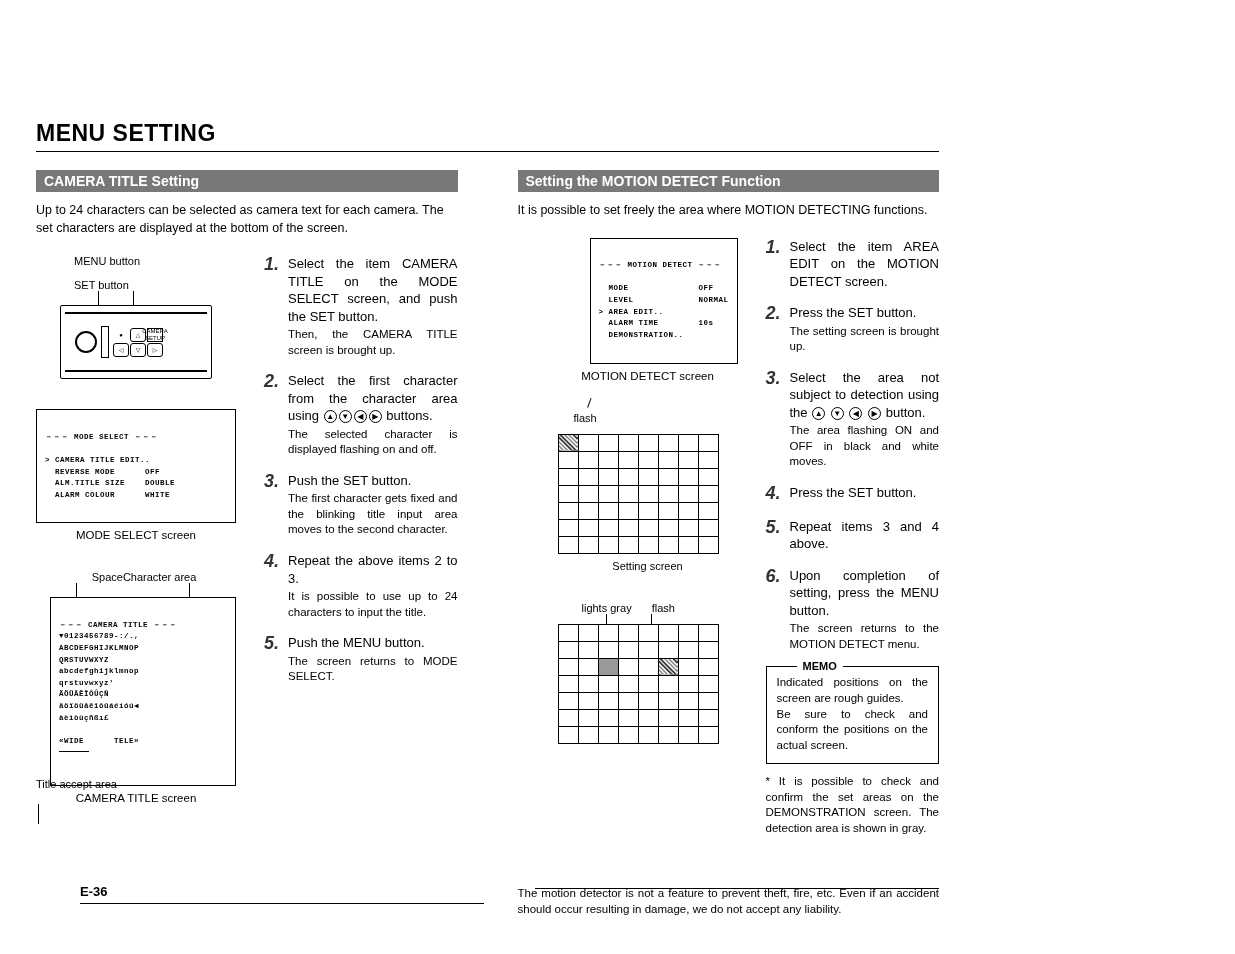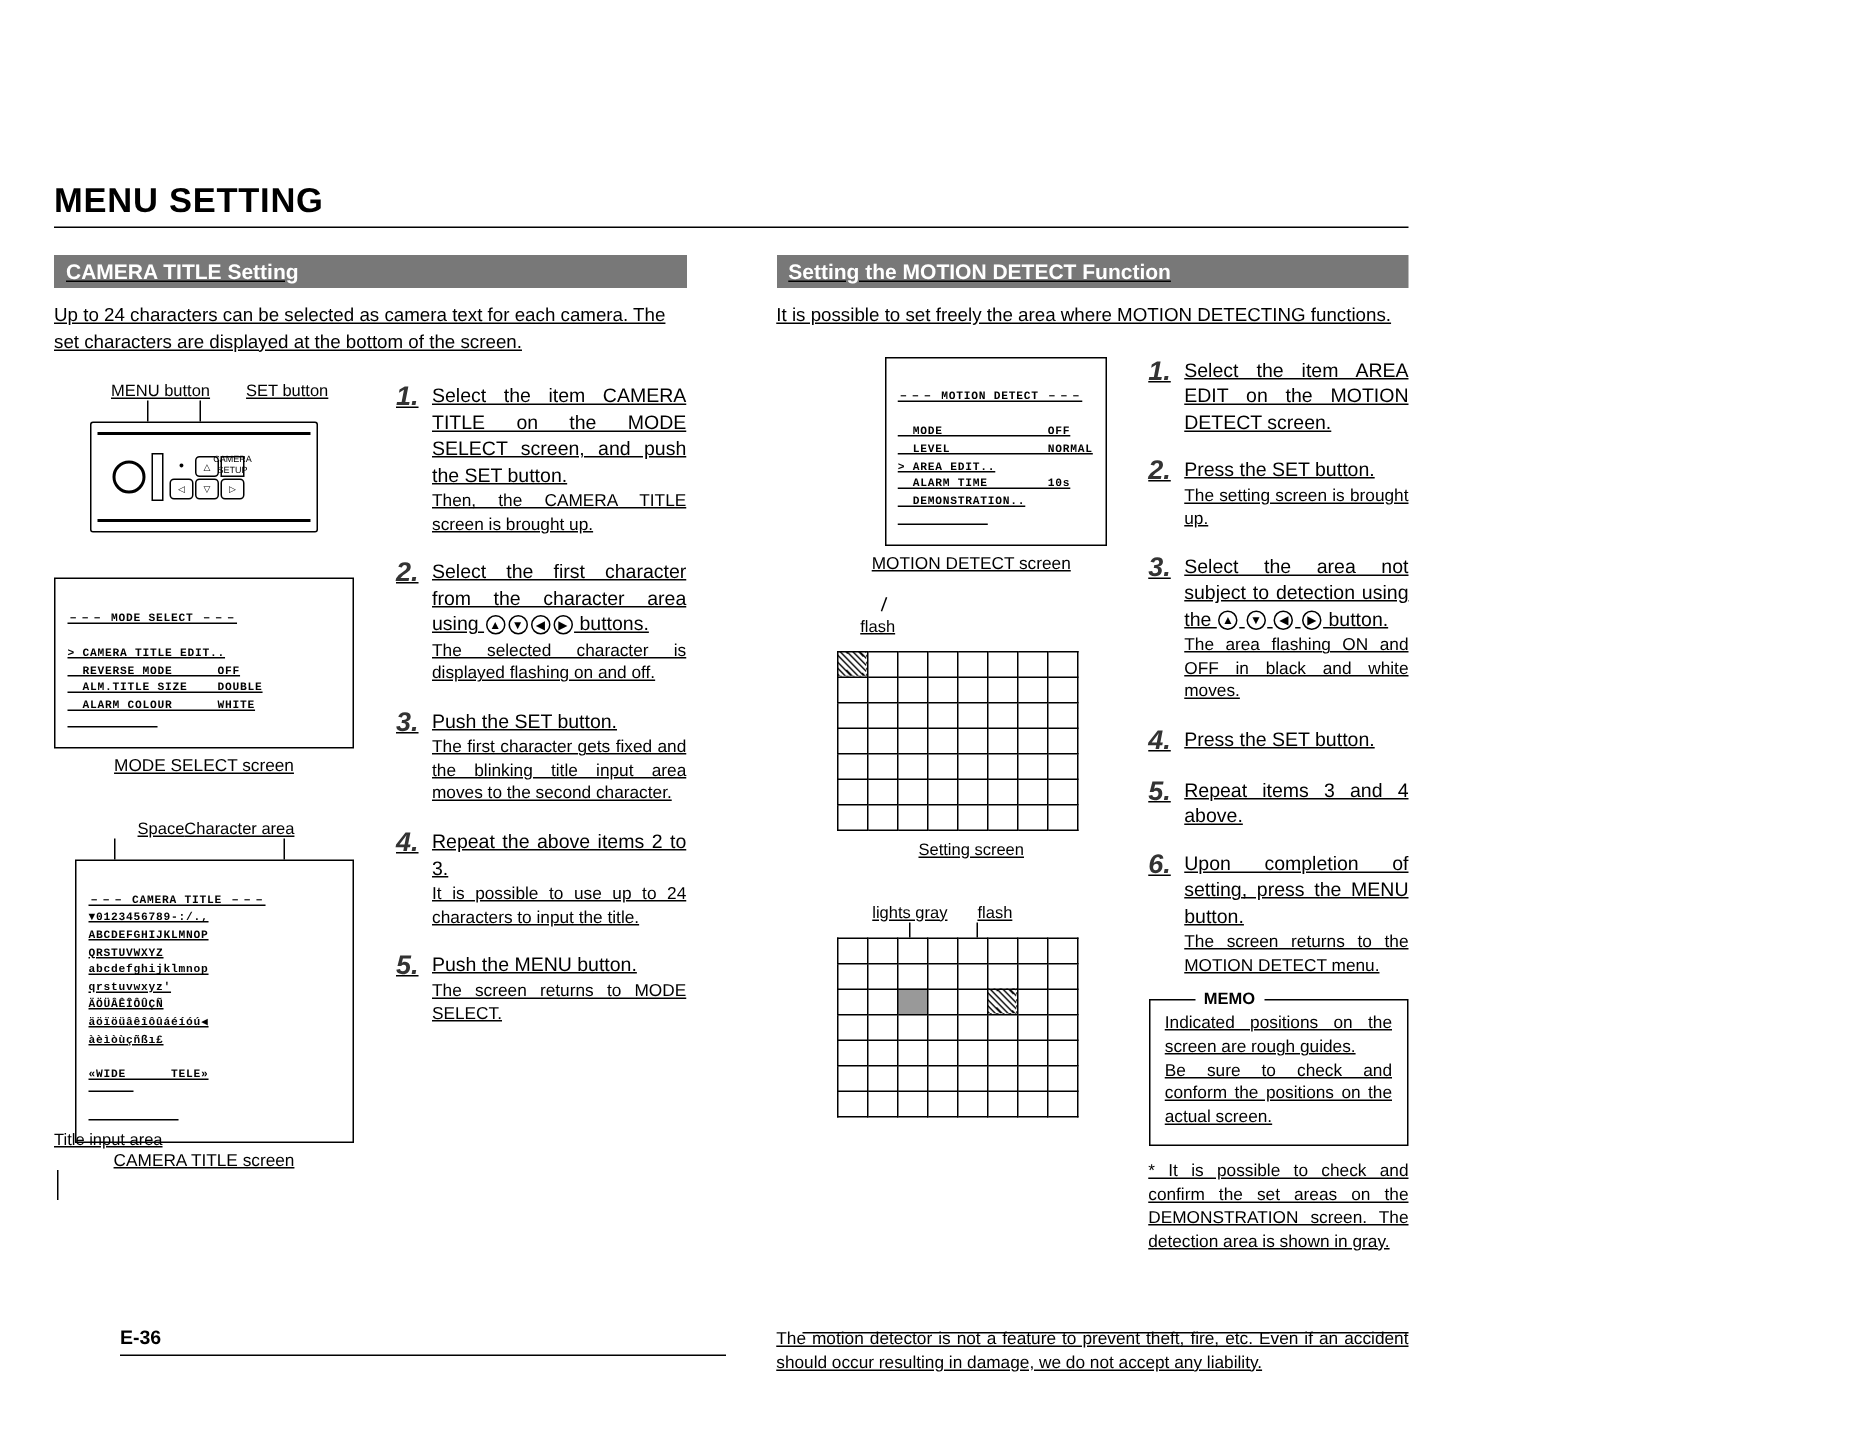--- a/index.html
+++ b/index.html
@@ -21,21 +21,20 @@
     font-size: 23px;
     font-weight: bold;
     border-bottom: 1.5px solid #000;
     padding-bottom: 4px;
     margin-bottom: 18px;
     letter-spacing: 0.5px;
   }
   .columns {
     display: flex;
     gap: 60px;
-    text-decoration: underline;
   }
   .col {
     flex: 1;
     min-width: 0;
   }
   .section-bar {
     background: #787878;
     color: #fff;
     font-weight: bold;
     font-size: 14px;
@@ -201,21 +200,21 @@
   <div class="columns">
 
     <div class="col">
       <div class="section-bar">CAMERA TITLE Setting</div>
       <div class="intro">Up to 24 characters can be selected as camera text for each camera. The set characters are displayed at the bottom of the screen.</div>
 
       <div class="subcols">
         <div class="diagrams">
 
           <div class="diagram-block">
-            <div style="display:flex;gap:24px;margin-left:38px;">
+            <div style="display:flex;gap:12px;margin-left:38px;flex-direction:column;">
               <span class="annot-label">MENU button</span>
               <span class="annot-label">SET button</span>
             </div>
             <div style="display:flex;margin-left:62px;gap:34px;">
               <div class="leader"></div>
                 <div class="leader"></div>
             </div>
             <div class="device">
               <div class="dev-inner">
                 <div class="lens"></div>
@@ -262,21 +261,21 @@
 <span>qrstuvwxyz'</span>
 <span>ÄÖÜÂÊÎÔÛÇÑ</span>
 <span>äöïöüâêîôûáéíóú◀</span>
 <span>àèìòùçñßı£</span>
 
 <span>«WIDE      TELE»</span>
 <span style="display:block;border-top:1px solid #000;margin-top:3px;width:30px;"></span>
             </div>
             <div class="screen-caption">CAMERA TITLE screen</div>
             <div style="border-left:1px solid #000;height:20px;margin-left:2px;margin-top:-52px;position:relative;top:52px;"></div>
-            <div class="annot-label" style="margin-top:6px;">Title input area</div>
+            <div class="annot-label" style="margin-top:6px;">Title accept area</div>
           </div>
         </div>
 
         <div class="steps">
           <div class="step">
               <div class="step-num">1.</div>
             <div class="step-body">
                 <div class="step-lead">Select the item CAMERA TITLE on the MODE SELECT screen, and push the SET button.</div>
                 <div class="step-detail">Then, the CAMERA TITLE screen is brought up.</div>
               </div>

